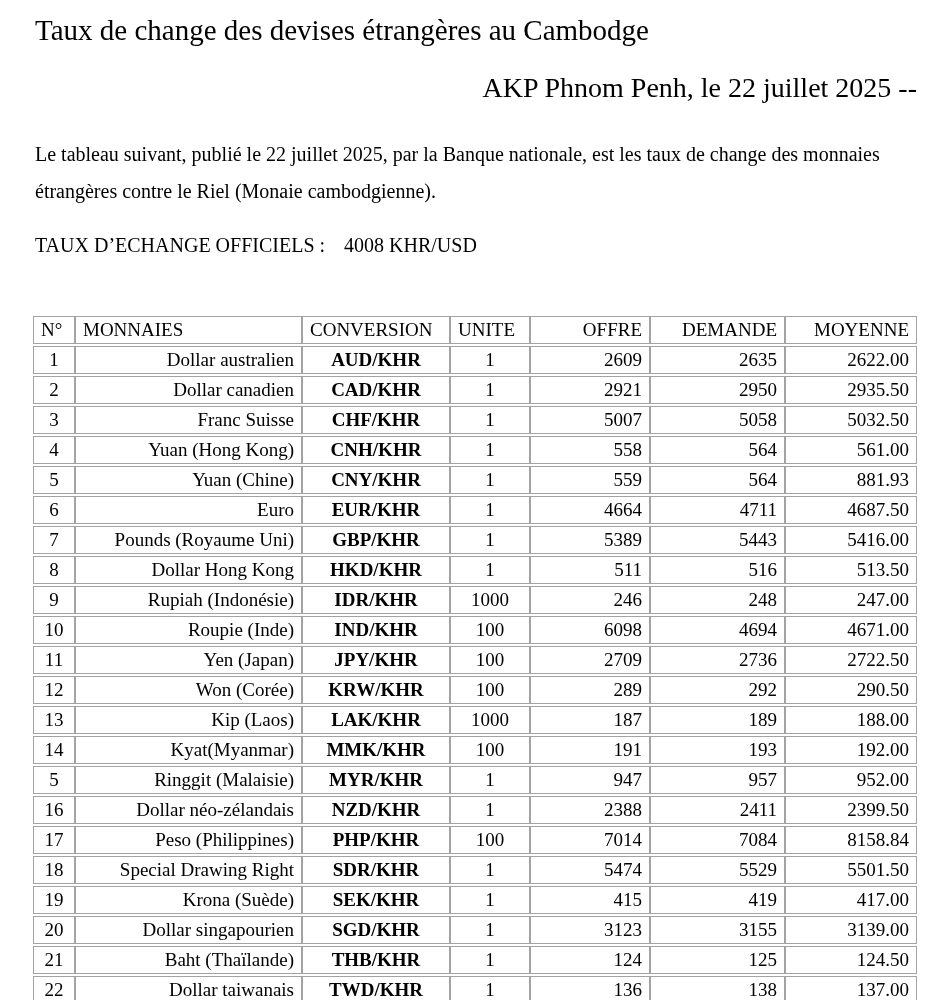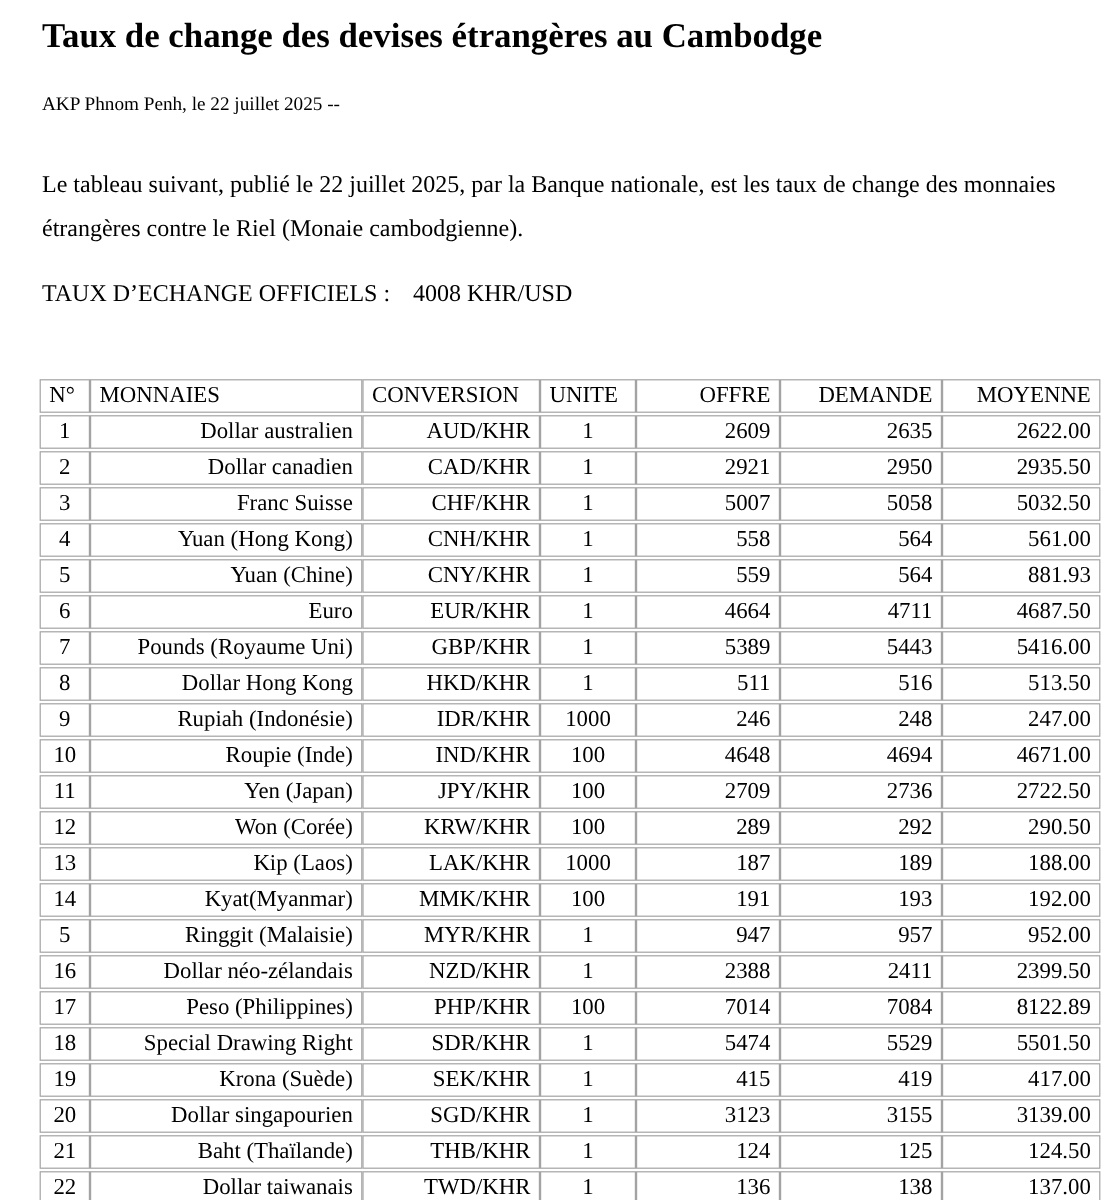--- a/index.html
+++ b/index.html
@@ -11,29 +11,30 @@
     width: 933px;
     height: 1000px;
     overflow: hidden;
     font-family: "Liberation Serif", "DejaVu Serif", serif;
     color: #000000;
     box-sizing: border-box;
     padding: 14px 16px 0 35px;
   }
   .page-title {
     font-size: 29px;
-    font-weight: bold;
+    font-weight: normal;
     line-height: 33px;
     margin: 0 0 29px 0;
     letter-spacing: 0px;
   }
   .dateline {
-    font-size: 16px;
+    font-size: 28px;
     line-height: 24px;
     margin: 0 0 36px 0;
+    text-align: right;
   }
   .intro {
     font-size: 20px;
     line-height: 37px;
     max-width: 872px;
     margin: 0 0 23px 0;
   }
   .official-rate {
     font-size: 20px;
     line-height: 24px;
@@ -62,21 +63,21 @@
     overflow: hidden;
     white-space: nowrap;
     font-weight: normal;
   }
   
   thead th.c0, thead th.c1, thead th.c2, thead th.c3 { text-align: left; }
   thead th.c4, thead th.c5, thead th.c6 { text-align: right; margin-left: 11px; }
   
   tbody td.c0 { text-align: center; }
   tbody td.c1 { text-align: right; }
-  tbody td.c2 { text-align: right; }
+  tbody td.c2 { text-align: center; font-weight: bold; }
   tbody td.c3 { text-align: center; }
   tbody td.c4, tbody td.c5, tbody td.c6 { text-align: right; }
 </style>
 </head>
 <body>
 
 <h1 class="page-title">Taux de change des devises étrangères au Cambodge</h1>
 
 <p class="dateline">AKP Phnom Penh, le 22 juillet 2025 --</p>
 
@@ -186,21 +187,21 @@
           <td class="c3">1000</td>
           <td class="c4">246</td>
           <td class="c5">248</td>
           <td class="c6">247.00</td>
         </tr>
         <tr>
           <td class="c0">10</td>
           <td class="c1">Roupie (Inde)</td>
           <td class="c2">IND/KHR</td>
           <td class="c3">100</td>
-          <td class="c4">4648</td>
+          <td class="c4">6098</td>
           <td class="c5">4694</td>
           <td class="c6">4671.00</td>
         </tr>
         <tr>
           <td class="c0">11</td>
           <td class="c1">Yen (Japan)</td>
           <td class="c2">JPY/KHR</td>
           <td class="c3">100</td>
           <td class="c4">2709</td>
           <td class="c5">2736</td>
@@ -251,21 +252,21 @@
           <td class="c5">2411</td>
           <td class="c6">2399.50</td>
         </tr>
         <tr>
           <td class="c0">17</td>
           <td class="c1">Peso (Philippines)</td>
           <td class="c2">PHP/KHR</td>
           <td class="c3">100</td>
           <td class="c4">7014</td>
           <td class="c5">7084</td>
-          <td class="c6">8122.89</td>
+          <td class="c6">8158.84</td>
         </tr>
         <tr>
           <td class="c0">18</td>
           <td class="c1">Special Drawing Right</td>
           <td class="c2">SDR/KHR</td>
           <td class="c3">1</td>
           <td class="c4">5474</td>
           <td class="c5">5529</td>
           <td class="c6">5501.50</td>
         </tr>

